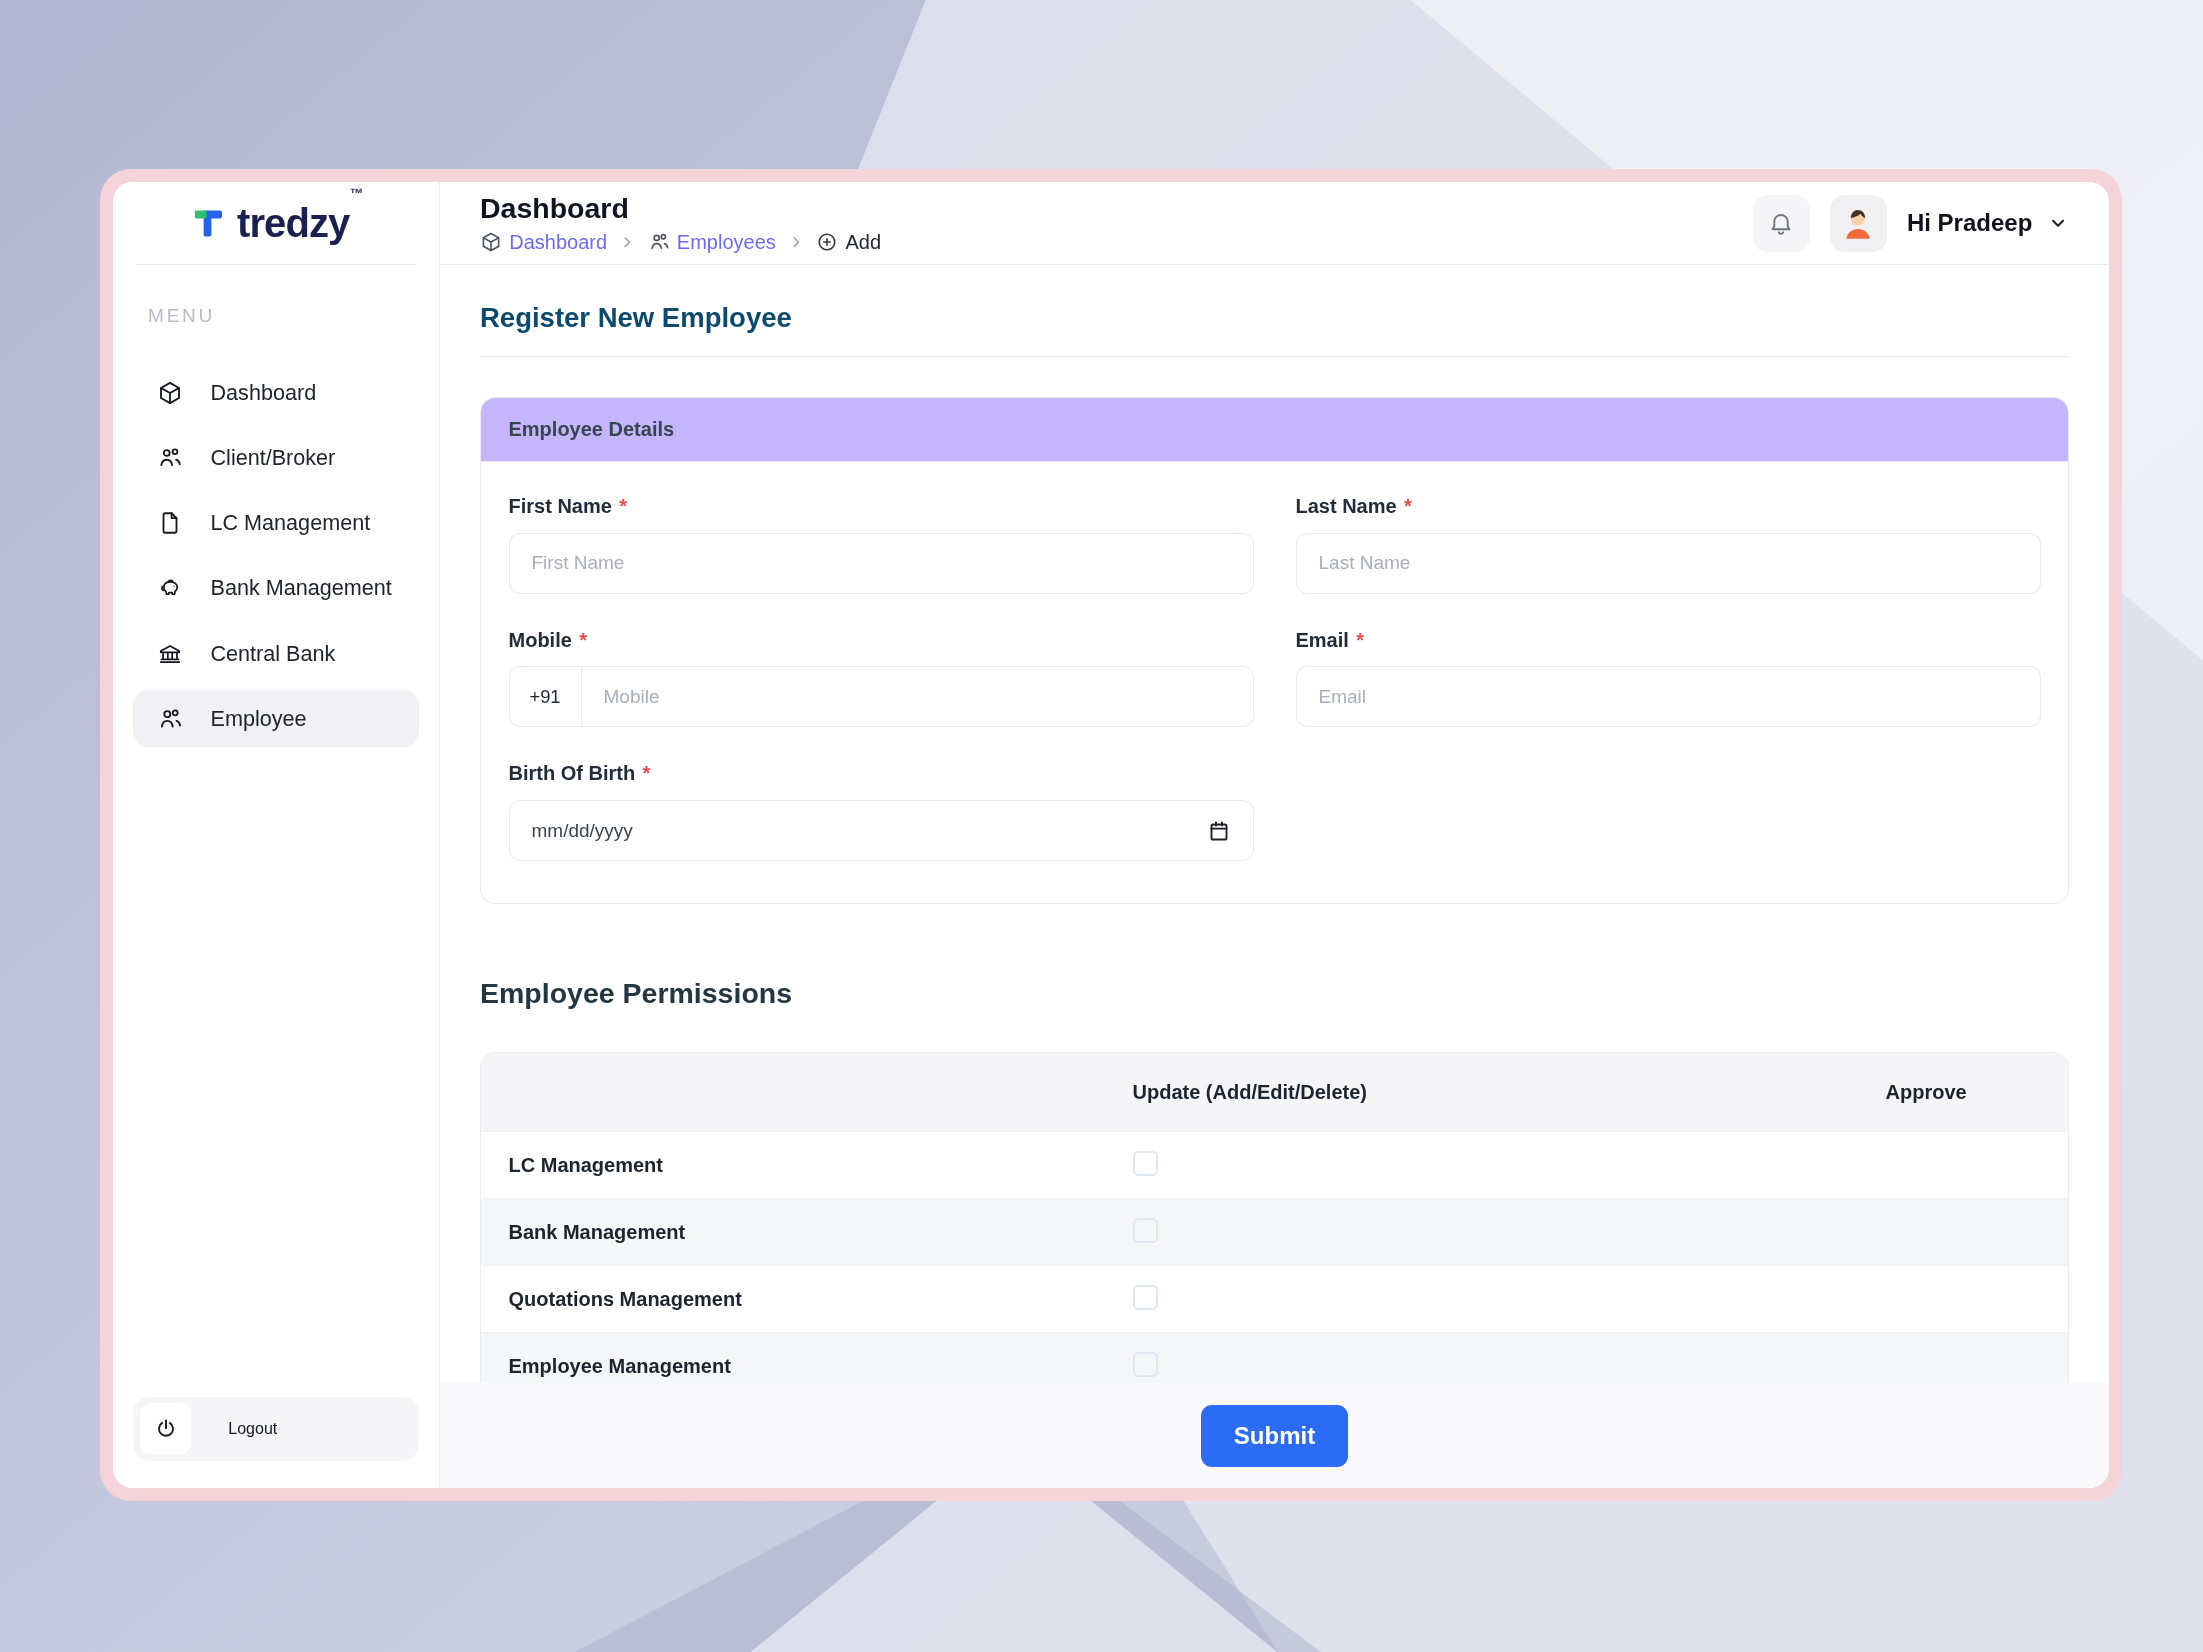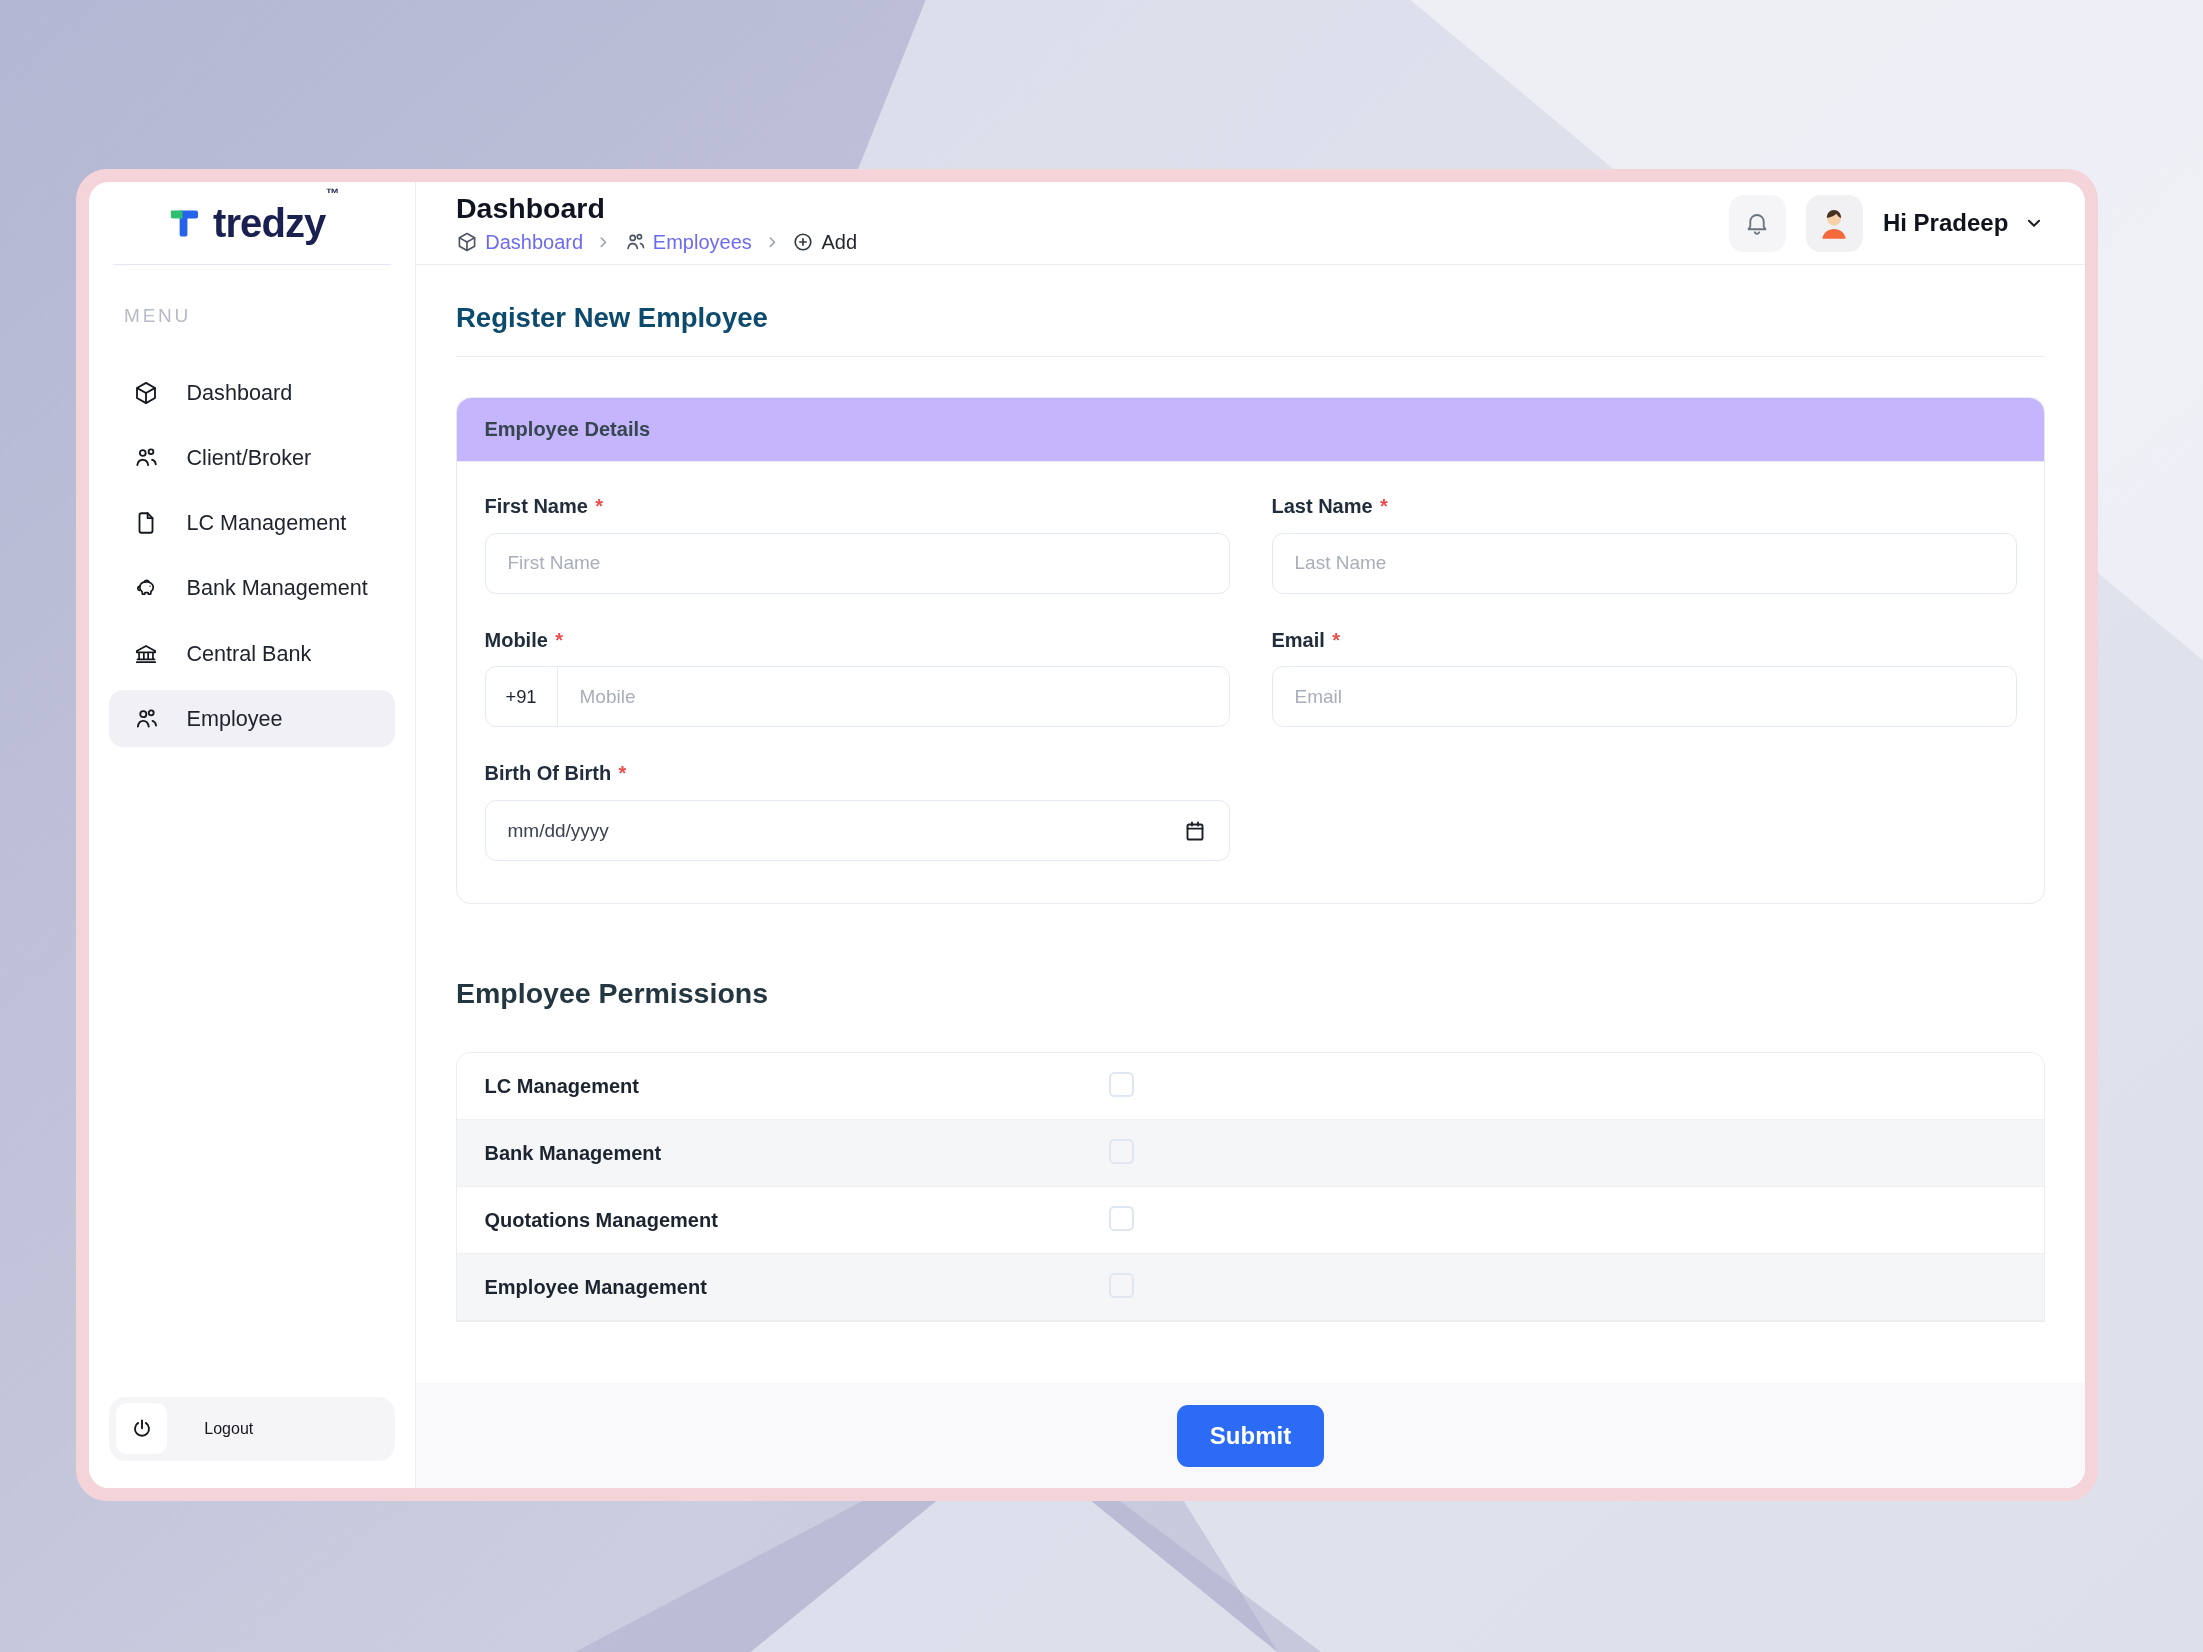--- a/index.html
+++ b/index.html
@@ -10,21 +10,21 @@
     position:relative;
   }
   
   .bg-shape { position:absolute; inset:0; pointer-events:none; }
   .bg-a { background:#e7e9f2; opacity:.75; clip-path:polygon(42% 0,100% 0,100% 100%,58% 100%,30% 40%); }
   .bg-b { background:#f1f2f8; opacity:.8;  clip-path:polygon(64% 0,100% 0,100% 40%); }
   .bg-c { background:#a8abc9; opacity:.45; clip-path:polygon(26% 100%,46% 86%,60% 100%); }
   .bg-d { background:#eceef5; opacity:.7;  clip-path:polygon(34% 100%,46% 87%,58% 100%); }
 
   .window {
-    position:absolute; left:76px; top:169px; width:2022px; height:1332px;
+    position:absolute; left:100px; top:169px; width:2022px; height:1332px;
     background:#f4d3d9; border-radius:31px; padding:13px;
   }
   .window-inner {
     width:100%; height:100%; background:#ffffff; border-radius:20px;
     display:flex; overflow:hidden;
   }
 
   
   .sidebar { width:327px; flex:0 0 327px; border-right:0.9px solid #ededf1; display:flex; flex-direction:column; background:#fff; }
   .sidebar-logo { height:82px; display:flex; align-items:center; justify-content:center; gap:9.2px; }
@@ -341,20 +341,25 @@
                 </span>
               </div>
             </div>
 
           </div>
         </div>
 
         <h2 class="section-title">Employee Permissions</h2>
 
         <div class="perm-card">
+          <div class="perm-grid perm-header">
+            <span></span>
+            <span class="ph">Update (Add/Edit/Delete)</span>
+            <span class="ph">Approve</span>
+          </div>
 
           <div class="perm-grid perm-row">
             <span class="row-label">LC Management</span>
             <span><span class="checkbox"></span></span>
             <span></span>
           </div>
           <div class="perm-grid perm-row alt">
             <span class="row-label">Bank Management</span>
             <span><span class="checkbox"></span></span>
             <span></span>

